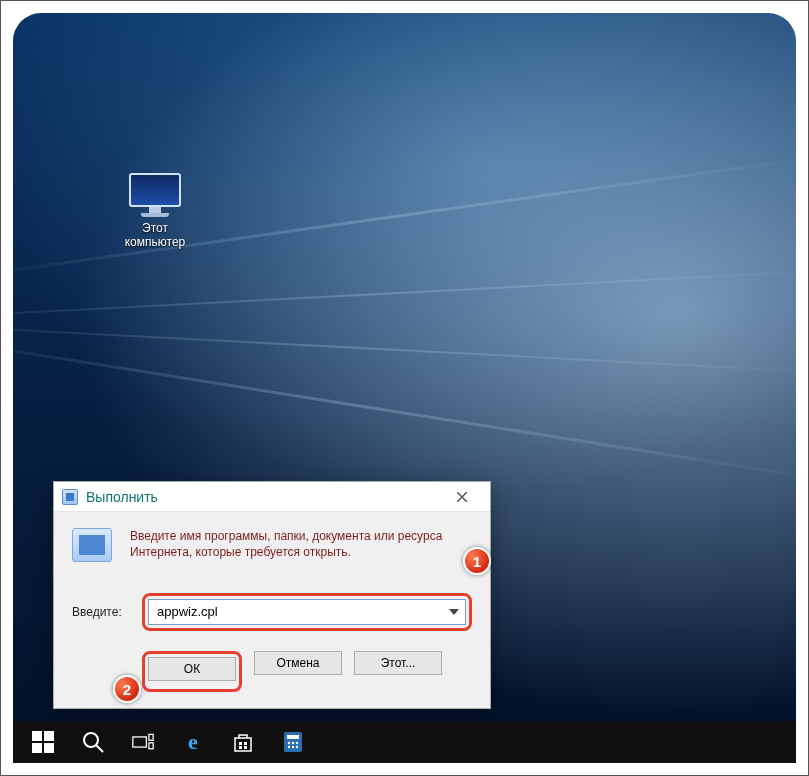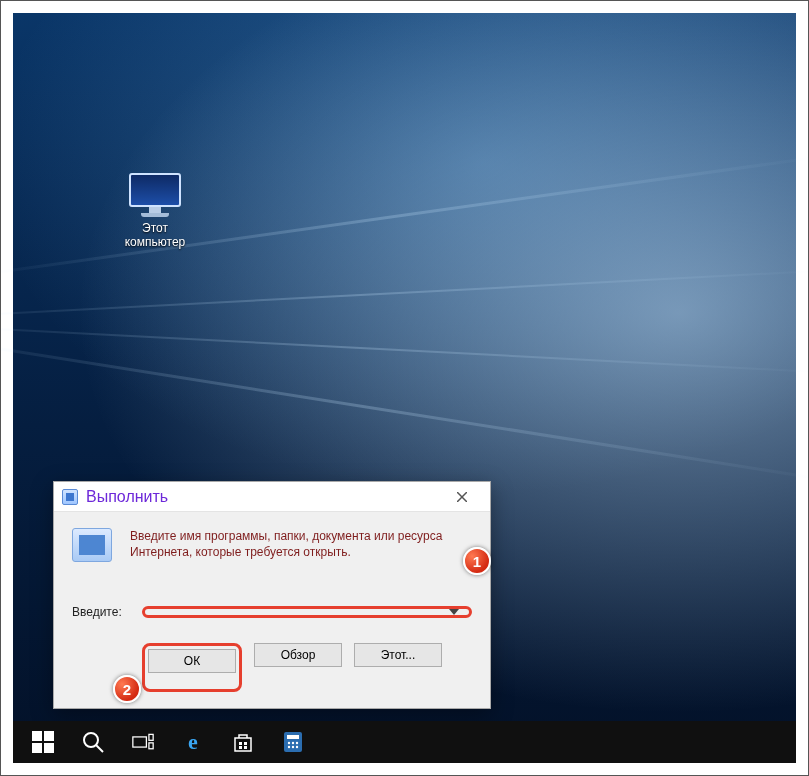--- a/index.html
+++ b/index.html
@@ -11,20 +11,21 @@
     overflow: hidden;
     border: 1px solid #555;
   }
   .desktop {
     position: absolute;
     left: 12px; top: 12px; right: 12px; bottom: 12px;
     background:
       radial-gradient(1200px 800px at 85% 40%, rgba(200,230,255,.55), transparent 50%),
       radial-gradient(900px 600px at 60% 20%, rgba(120,190,245,.35), transparent 55%),
       linear-gradient(180deg, #0a3668 0%, #072a55 25%, #051e40 55%, #031128 100%);
+    border-radius: 28px;
   }
   
   .ray { position:absolute; background:linear-gradient(90deg, rgba(255,255,255,0), rgba(200,230,255,.25) 50%, rgba(255,255,255,0)); transform-origin:right center; }
   .r1{ top:140px; right:-40px; width:900px; height:3px; transform:rotate(-8deg);}
   .r2{ top:255px; right:-60px; width:1000px; height:2px; transform:rotate(-3deg);}
   .r3{ top:360px; right:-60px; width:1000px; height:2px; transform:rotate(3deg);}
   .r4{ top:470px; right:-60px; width:1000px; height:3px; transform:rotate(9deg);}
 
   
   .dicon{
@@ -44,21 +45,21 @@
   .run{
     position:absolute; left:40px; bottom:54px;
     width:438px; height:228px;
     background:#f0f0f0; border:1px solid #a9a9a9;
     box-shadow:0 6px 20px rgba(0,0,0,.35);
     display:flex; flex-direction:column;
   }
   .run-titlebar{
     height:30px; background:#fff; border-bottom:1px solid #e4e4e4;
     display:flex; align-items:center; padding:0 8px;
-    color:#6d28d9; font-size:16px;
+    color:#0f766e; font-size:14px;
   }
   .run-ico{ width:16px; height:16px; margin-right:8px; border:1px solid #5a8bd6; border-radius:2px; background:linear-gradient(180deg,#cfe3ff,#9fc6ff); position:relative;}
   .run-ico::after{ content:""; position:absolute; inset:3px; background:#3d77cf;}
   .run-title{ flex:1;}
   .run-close{ width:40px; height:22px; display:flex; align-items:center; justify-content:center; color:#555; }
   .run-close svg{ width:10px; height:10px; stroke:#555; stroke-width:1.5; }
 
   .run-body{ flex:1; padding:16px 18px 0 18px; display:grid; grid-template-columns:48px 1fr; column-gap:10px; }
   .run-bigico{ width:40px; height:34px; border:1px solid #7ea7df; border-radius:3px; background:linear-gradient(180deg,#dceaff,#a9caf5); position:relative; }
   .run-bigico::after{ content:""; position:absolute; inset:6px; background:#4d86d2;}
@@ -140,33 +141,34 @@
           </svg>
       </div>
     </div>
     <div class="run-body">
       <div class="run-bigico"></div>
       <div class="run-desc">Введите имя программы, папки, документа или ресурса Интернета, которые требуется открыть.</div>
 
       <div class="run-open-row">
         <div class="run-open-label">Введите:</div>
         <div class="run-field-wrap">
+          <input class="run-field" type="text" value="appwiz.cpl" style="">
           <span class="run-dd">
             <svg viewBox="0 0 10 10">
                 <polygon points="0,2 10,2 5,8"></polygon>
               </svg>
           </span>
         </div>
       </div>
 
       <div class="run-buttons">
         <span class="btn-ok-wrap">
           <button class="btn">ОК</button>
         </span>
-        <button class="btn">Обзор</button>
+        <button class="btn">Отмена</button>
         <button class="btn">Этот...</button>
       </div>
     </div>
   </div>
 
   <div class="badge badge1">1</div>
   <div class="badge badge2">2</div>
 
   <div class="taskbar">
     <div class="titem start">

